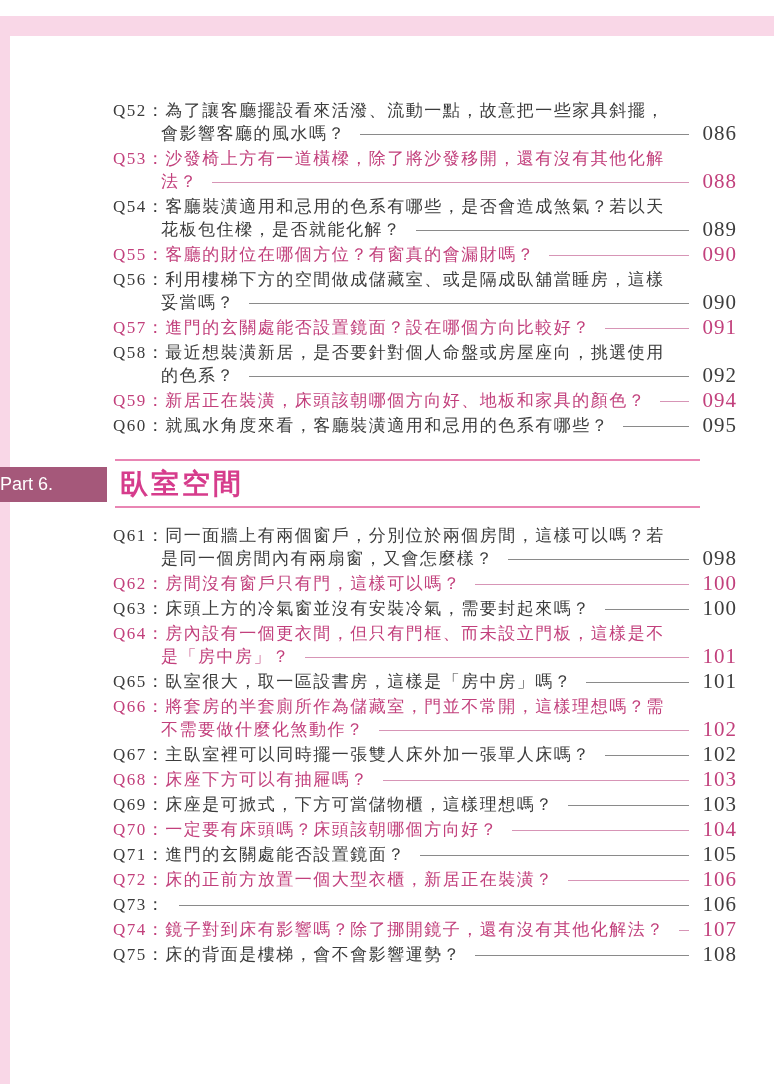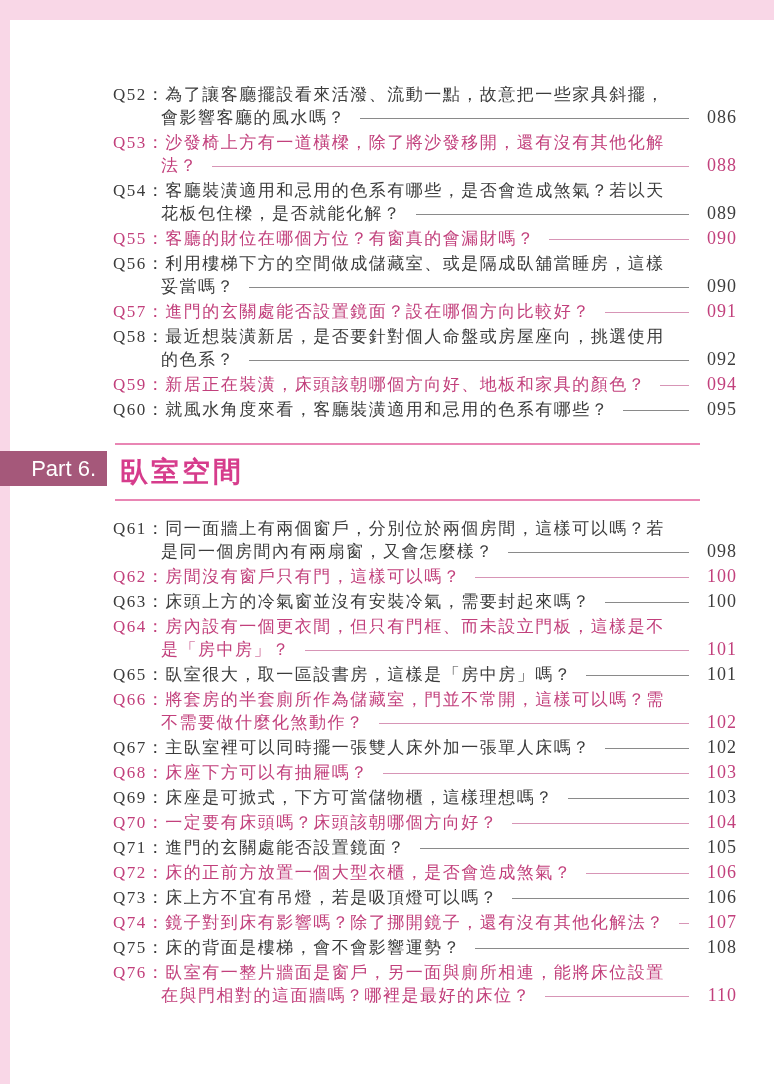--- a/index.html
+++ b/index.html
@@ -15,44 +15,44 @@
   }
   html,body{margin:0;padding:0;}
   body{
     width:774px;height:1084px;overflow:hidden;background:var(--bg);
     font-family:"Liberation Serif","DejaVu Serif",serif;
     color:var(--ink);
   }
   .page{position:relative;width:774px;height:1084px;background:var(--bg);}
   .top-band{position:absolute;top:0;left:0;width:774px;height:20px;background:var(--band-pink);}
   .left-band{position:absolute;top:0;left:0;width:10px;height:1084px;background:var(--band-pink);}
-  .content{position:relative;padding:83px 37px 0 113px;box-sizing:border-box;}
+  .content{position:relative;padding:83px 37px 0 113px;box-sizing:border-box;margin-top:16px;}
 
   
   .entry{margin-bottom:2px;}
   .line{display:flex;align-items:center;height:23px;font-size:17px;letter-spacing:1.5px;}
   .line .qid{flex:0 0 auto;white-space:nowrap;}
   .line .txt{flex:0 0 auto;white-space:nowrap;}
   .line.cont{padding-left:48px;justify-content:center;}
   .leader{flex:1 0 0;min-width:0;border-top:1.5px solid var(--ink-leader);align-self:center;margin:2px 12px 0 14px;}
-  .page-num{flex:0 0 36px;text-align:right;letter-spacing:1px;font-size:18px;}
+  .page-num{flex:0 0 36px;text-align:right;letter-spacing:1px;font-size:21px;}
   .entry.accent{color:var(--accent);}
   .entry.accent .leader{border-top-color:var(--accent-leader);}
   .entry.plain .leader{border-top-color:var(--ink-leader);}
 
   
   .part-header{position:relative;margin:22px 0 16px -113px;}
   .ph-rules{margin-left:115px;margin-right:37px;}
   .rule{height:0;border-top:2.5px solid var(--rule-pink);}
-  .title-row{height:54px;display:flex;align-items:center;}
+  .title-row{height:45px;display:flex;align-items:center;}
   .part-title{margin:0;padding-left:5px;font-size:28px;letter-spacing:3px;font-weight:600;color:var(--title-pink);}
   .part-box{
     position:absolute;left:0;top:8px;width:107px;height:35px;background:var(--plum);
-    display:flex;align-items:center;justify-content:flex-end;padding-right:11px;box-sizing:border-box;
-    font-family:"Liberation Sans","DejaVu Sans",sans-serif;font-size:22px;color:#fff;
+    display:flex;align-items:center;justify-content:flex-start;padding-right:11px;box-sizing:border-box;
+    font-family:"Liberation Sans","DejaVu Sans",sans-serif;font-size:18px;color:#fff;
   }
 </style>
 </head>
 <body>
 
 <div class="page">
   <div class="top-band"></div>
   <div class="left-band"></div>
 
   <div class="content">
@@ -202,21 +202,21 @@
           <div class="line">
             <span class="qid">Q65：</span>
             <span class="txt">臥室很大，取一區設書房，這樣是「房中房」嗎？</span>
             <span class="leader"></span>
             <span class="page-num">101</span>
           </div>
         </div>
         <div class="entry accent">
           <div class="line">
             <span class="qid">Q66：</span>
-            <span class="txt">將套房的半套廁所作為儲藏室，門並不常開，這樣可以嗎？需</span>
+            <span class="txt">將套房的半套廁所作為儲藏室，門並不常開，這樣理想嗎？需</span>
           </div>
           <div class="line cont">
             <span class="txt">不需要做什麼化煞動作？</span>
             <span class="leader"></span>
             <span class="page-num">102</span>
           </div>
         </div>
         <div class="entry plain">
           <div class="line">
             <span class="qid">Q67：</span>
@@ -253,55 +253,43 @@
           <div class="line">
             <span class="qid">Q71：</span>
             <span class="txt">進門的玄關處能否設置鏡面？</span>
             <span class="leader"></span>
             <span class="page-num">105</span>
           </div>
         </div>
         <div class="entry accent">
           <div class="line">
             <span class="qid">Q72：</span>
-            <span class="txt">床的正前方放置一個大型衣櫃，是否會造成煞氣？</span>
+            <span class="txt">床的正前方放置一個大型衣櫃，新居正在裝潢？</span>
             <span class="leader"></span>
             <span class="page-num">106</span>
           </div>
         </div>
         <div class="entry plain">
           <div class="line">
             <span class="qid">Q73：</span>
-            <span class="txt">床上方不宜有吊燈，若是吸頂燈可以嗎？</span>
             <span class="leader"></span>
             <span class="page-num">106</span>
           </div>
         </div>
         <div class="entry accent">
           <div class="line">
             <span class="qid">Q74：</span>
             <span class="txt">鏡子對到床有影響嗎？除了挪開鏡子，還有沒有其他化解法？</span>
             <span class="leader"></span>
             <span class="page-num">107</span>
           </div>
         </div>
         <div class="entry plain">
           <div class="line">
             <span class="qid">Q75：</span>
             <span class="txt">床的背面是樓梯，會不會影響運勢？</span>
             <span class="leader"></span>
             <span class="page-num">108</span>
           </div>
         </div>
-        <div class="entry accent">
-          <div class="line">
-            <span class="qid">Q76：</span>
-            <span class="txt">臥室有一整片牆面是窗戶，另一面與廁所相連，能將床位設置</span>
-          </div>
-          <div class="line cont">
-            <span class="txt">在與門相對的這面牆嗎？哪裡是最好的床位？</span>
-            <span class="leader"></span>
-            <span class="page-num">110</span>
-          </div>
-        </div>
       </div>
   </div>
 </div>
 
 </body></html>

